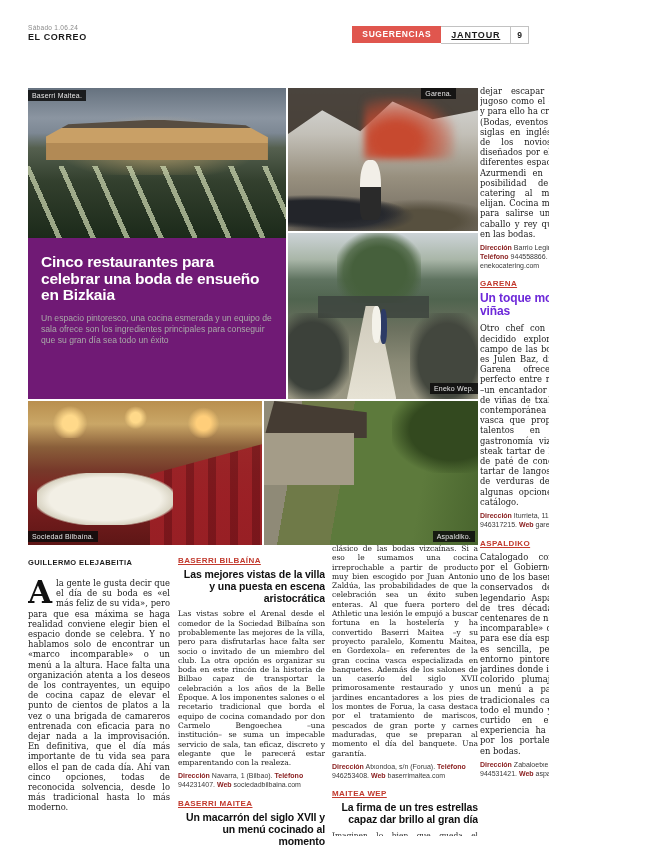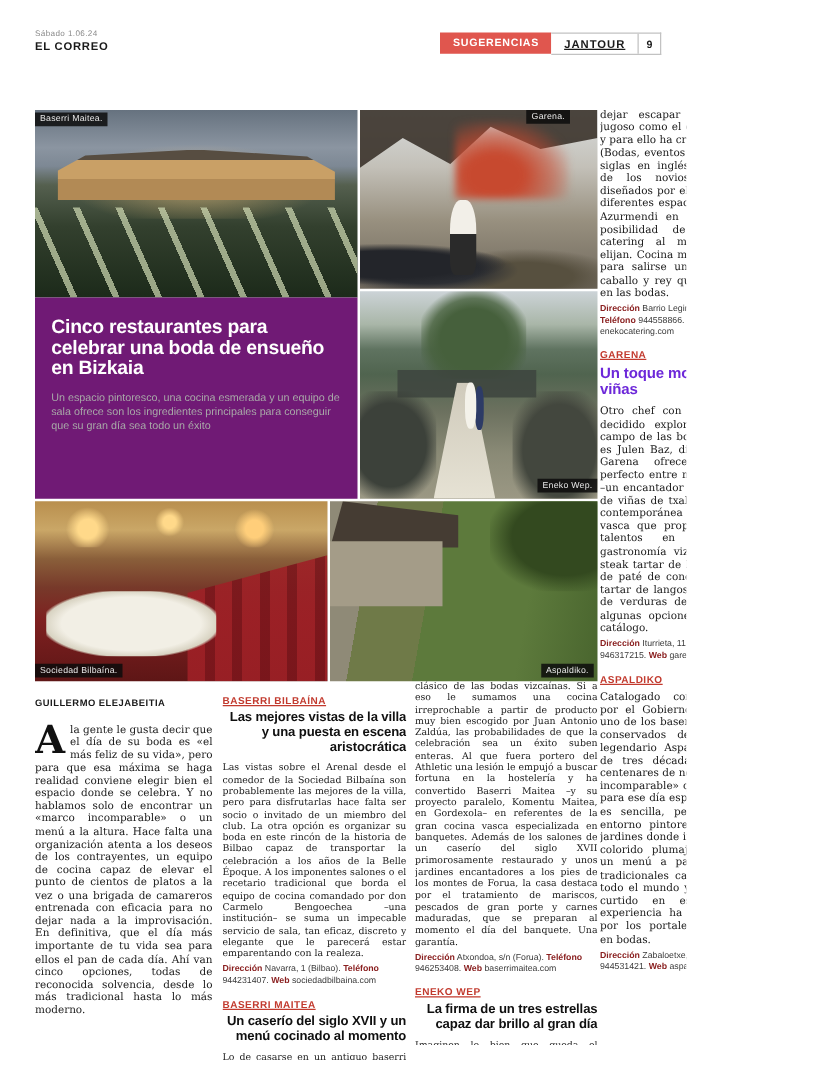--- a/index.html
+++ b/index.html
@@ -169,28 +169,28 @@
     <p class="byline">GUILLERMO ELEJABEITIA</p>
     <p class="intro"><span class="dropcap">A</span><span>la gente le gusta decir que el día de su boda es «el más feliz de su vida», pero para que esa máxima se haga realidad conviene elegir bien el espacio donde se celebra. Y no hablamos solo de encontrar un «marco incomparable» o un menú a la altura. Hace falta una organización atenta a los deseos de los contrayentes, un equipo de cocina capaz de elevar el punto de cientos de platos a la vez o una brigada de camareros entrenada con eficacia para no dejar nada a la improvisación. En definitiva, que el día más importante de tu vida sea para ellos el pan de cada día. Ahí van cinco opciones, todas de reconocida solvencia, desde lo más tradicional hasta lo más moderno.</span></p>
   </div>
 
   <div class="col col2">
     <p class="kicker first">BASERRI BILBAÍNA</p>
     <h2 class="hl-sm">Las mejores vistas de la villa y una puesta en escena aristocrática</h2>
     <p class="body-sm">Las vistas sobre el Arenal desde el comedor de la Sociedad Bilbaína son probablemente las mejores de la villa, pero para disfrutarlas hace falta ser socio o invitado de un miembro del club. La otra opción es organizar su boda en este rincón de la historia de Bilbao capaz de transportar la celebración a los años de la Belle Époque. A los imponentes salones o el recetario tradicional que borda el equipo de cocina comandado por don Carmelo Bengoechea –una institución– se suma un impecable servicio de sala, tan eficaz, discreto y elegante que le parecerá estar emparentando con la realeza.</p>
     <p class="dir"><b>Dirección</b> <span>Navarra, 1 (Bilbao).</span> <b>Teléfono</b> <span>944231407.</span> <b>Web</b> <span>sociedadbilbaina.com</span></p>
     <p class="kicker">BASERRI MAITEA</p>
-    <h2 class="hl-sm">Un caserío del siglo XVII y un menú cocinado al momento</h2>
+    <h2 class="hl-sm">Un macarrón del siglo XVII y un menú cocinado al momento</h2>
     <p class="body-sm">Lo de casarse en un antiguo baserri es un</p>
   </div>
 
   <div class="col col3">
     <p class="body-sm">clásico de las bodas vizcaínas. Si a eso le sumamos una cocina irreprochable a partir de producto muy bien escogido por Juan Antonio Zaldúa, las probabilidades de que la celebración sea un éxito suben enteras. Al que fuera portero del Athletic una lesión le empujó a buscar fortuna en la hostelería y ha convertido Baserri Maitea –y su proyecto paralelo, Komentu Maitea, en Gordexola– en referentes de la gran cocina vasca especializada en banquetes. Además de los salones de un caserío del siglo XVII primorosamente restaurado y unos jardines encantadores a los pies de los montes de Forua, la casa destaca por el tratamiento de mariscos, pescados de gran porte y carnes maduradas, que se preparan al momento el día del banquete. Una garantía.</p>
     <p class="dir"><b>Dirección</b> <span>Atxondoa, s/n (Forua).</span> <b>Teléfono</b> <span>946253408.</span> <b>Web</b> <span>baserrimaitea.com</span></p>
-    <p class="kicker">ENEKO WEP</p>
+    <p class="kicker">MAITEA WEP</p>
     <h2 class="hl-sm">La firma de un tres estrellas capaz dar brillo al gran día</h2>
     <p class="body-sm">Imaginen lo bien que queda el nombre de Eneko Atxa en la invitación. El chef más laureado de Bizkaia no estaba dispuesto a</p>
   </div>
 
   <div class="col col4">
     <p class="body-lg">dejar escapar un sector tan jugoso como el de los banquetes y para ello ha creado Eneko WEP (Bodas, eventos y fiestas, en sus siglas en inglés). A disposición de los novios pone menús diseñados por el propio Atxa, los diferentes espacios del complejo Azurmendi en Larrabetzu o la posibilidad de desplazar su catering al marco que ellos elijan. Cocina moderna de altura para salirse un poco del sota, caballo y rey que suele imperar en las bodas.</p>
     <p class="dir"><b>Dirección</b> <span>Barrio Legina, s/n (Larrabetzu).</span> <b>Teléfono</b> <span>944558866.</span> <b>Web</b> <span>enekocatering.com</span></p>
     <p class="kicker">GARENA</p>
     <h2 class="hl-lg">Un toque moderno entre viñas</h2>
     <p class="body-lg">Otro chef con estrella que ha decidido explorar el fructífero campo de las bodas y banquetes es Julen Baz, discípulo de Atxa. Garena ofrece el contraste perfecto entre marco tradicional –un encantador baserri, rodeado de viñas de txakoli– y la mirada contemporánea hacia la cocina vasca que propone uno de los talentos en alza de la gastronomía vizcaína. Tacos de steak tartar de betizu, macarrón de paté de conejo y manzana o tartar de langostinos y sopa fría de verduras de temporada son algunas opciones de su amplio catálogo.</p>

